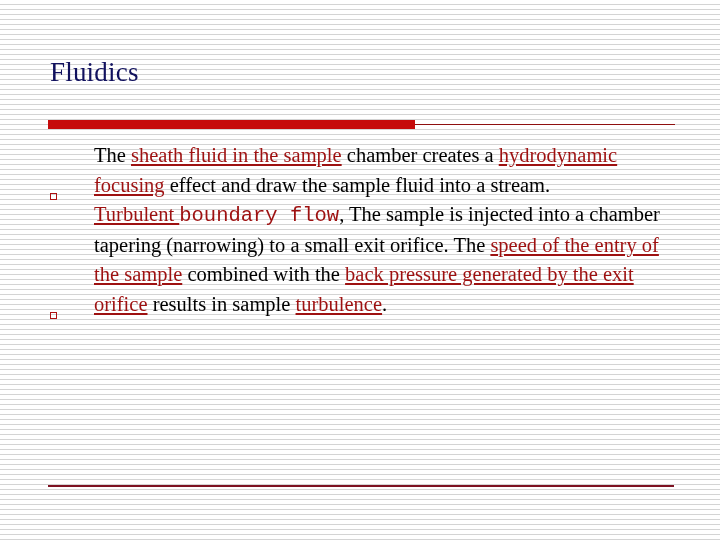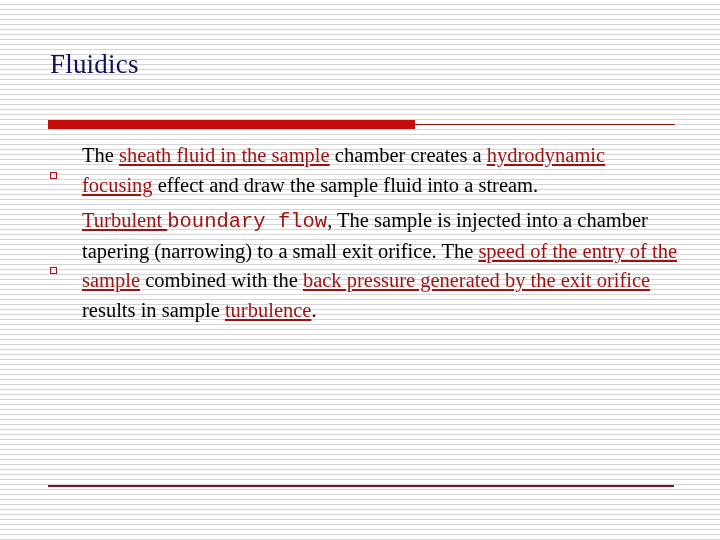--- a/index.html
+++ b/index.html
@@ -27,21 +27,21 @@
       #d4d4d4 4px,
       #d4d4d4 5px
     );
     overflow: hidden;
   }
 
   
   .title {
     position: absolute;
     left: 50px;
-    top: 48px;
+    top: 56px;
     width: 630px;
     font-size: 27px;
     line-height: 32px;
     color: #11115e;
     font-family: "Liberation Serif", "DejaVu Serif", serif;
     letter-spacing: 0.2px;
     white-space: nowrap;
   }
 
   
@@ -72,22 +72,22 @@
   
   .body {
     position: absolute;
     left: 50px;
     top: 141px;
     width: 630px;
   }
   .bullet-row {
     position: relative;
     display: flex;
-    align-items: center;
-    margin-bottom: 6px;
+    align-items: flex-end;
+    gap: 12px;
   }
   .bullet-marker {
     flex: 0 0 auto;
     width: 32px;
     padding-top: 10px;
     box-sizing: border-box;
   }
   .bullet-marker .sq {
     display: block;
     width: 7px;

